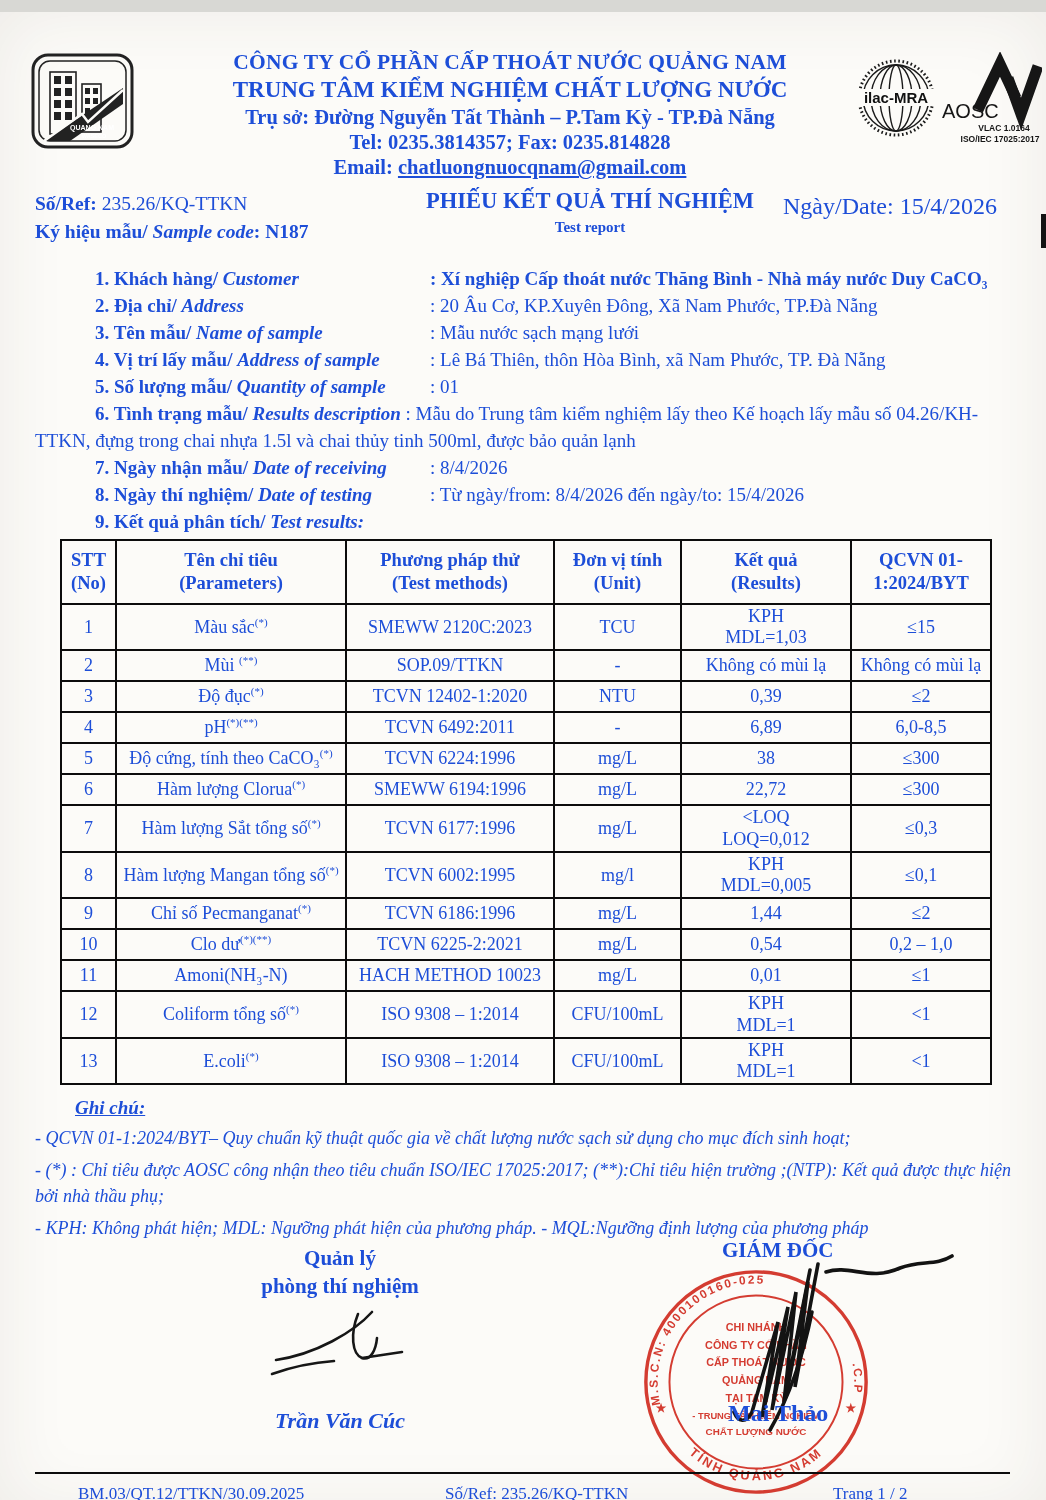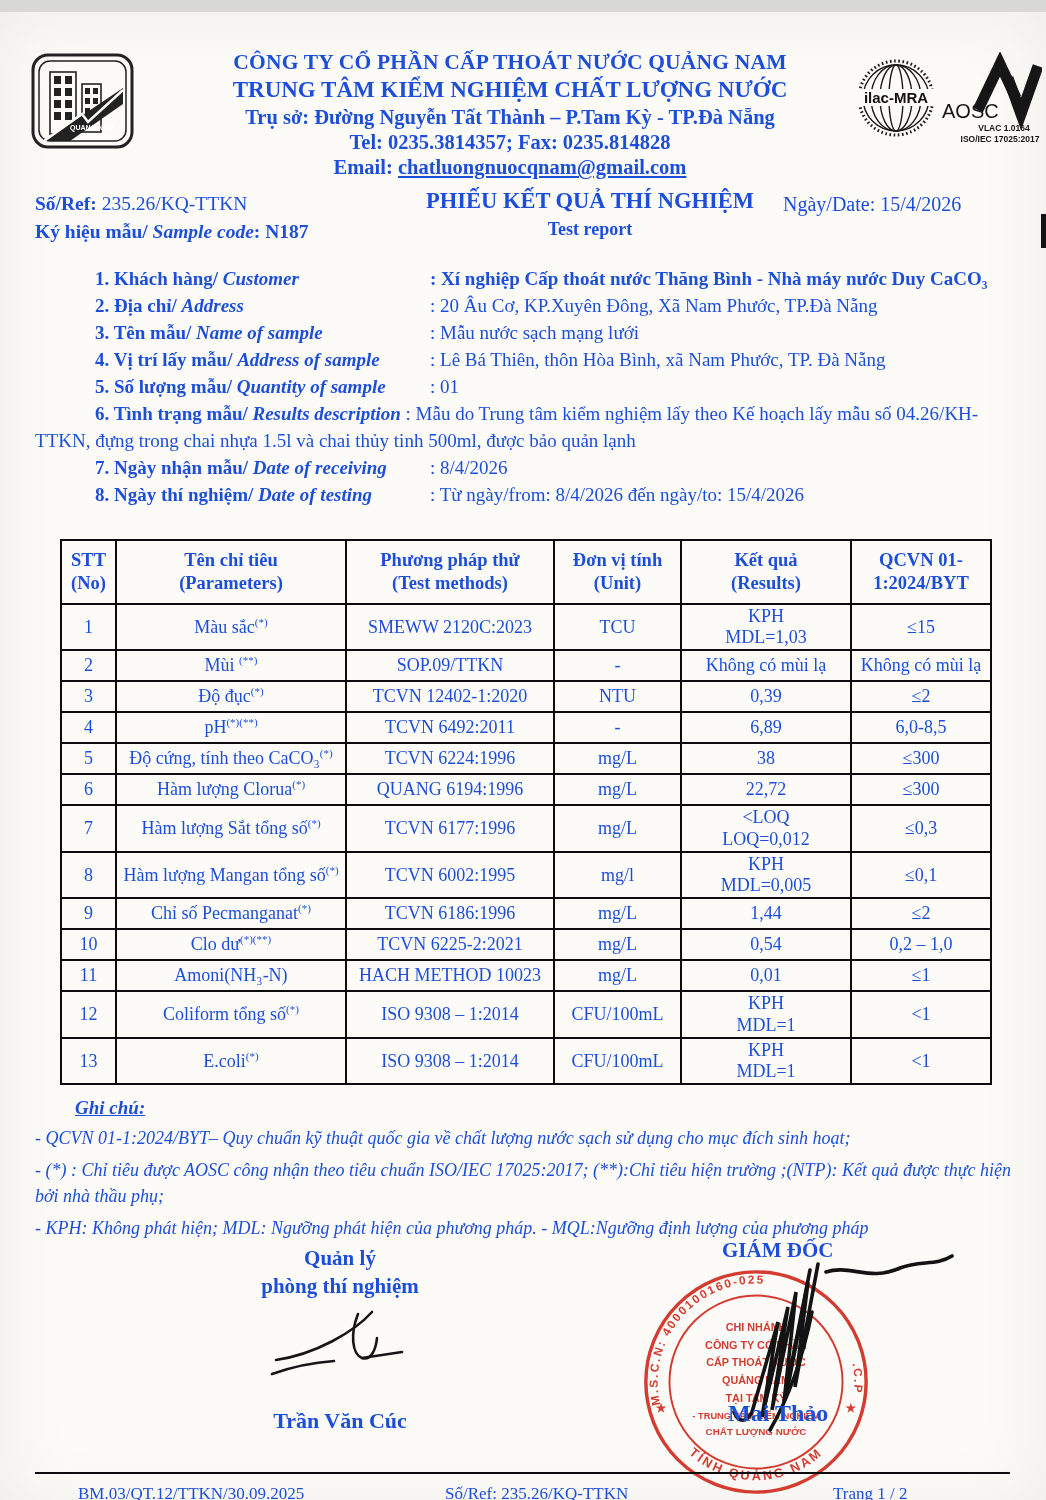--- a/index.html
+++ b/index.html
@@ -17,22 +17,22 @@
   .hdr-line4{font-size:20.5px;font-weight:bold;margin-top:2px;}
   .hdr-line5{font-size:20.5px;font-weight:bold;margin-top:2px;}
   .hdr-email{text-decoration:underline;font-weight:bold;}
   .logo-left{position:absolute;left:30px;top:40px;}
   .logos-right{position:absolute;left:858px;top:40px;display:flex;gap:8px;}
   
   .doc-left{position:absolute;left:35px;top:178px;font-size:19.5px;line-height:28px;}
   .b{font-weight:bold;} .bi{font-weight:bold;font-style:italic;}
   .doc-center{position:absolute;left:390px;top:176px;width:400px;text-align:center;}
   .doc-title-vi{font-size:22.5px;font-weight:bold;}
-  .doc-title-en{font-size:18px;font-weight:bold;margin-top:5px;}
-  .doc-right{position:absolute;left:783px;top:181px;font-size:20px;}
+  .doc-title-en{font-size:15px;font-weight:bold;margin-top:5px;}
+  .doc-right{position:absolute;left:783px;top:181px;font-size:24px;}
   
   .info{position:absolute;left:35px;right:30px;top:253px;font-size:19px;line-height:27px;}
   .info-row{display:grid;grid-template-columns:335px 1fr;margin-left:60px;}
   .info-par{margin:0;text-indent:60px;}
   .info-row9{margin-left:60px;}
   
   .results{position:absolute;left:35px;top:527px;}
   table{border-collapse:collapse;table-layout:fixed;width:930px;margin-left:25px;padding-left:44px;}
   th,td{border:2px solid #0c0c0c;text-align:center;vertical-align:middle;padding:1px 3px;overflow:hidden;}
   th{font-size:18.5px;font-weight:bold;height:60px;line-height:1.25;}
@@ -40,21 +40,21 @@
   tr.h1{height:31px;} tr.h2{height:46px;}
   td .ln{line-height:1.18;}
   sup{font-size:11px;line-height:0;}
   
   .notes{position:absolute;left:35px;right:30px;top:1085px;font-style:italic;font-size:18px;}
   .notes-head{font-weight:bold;text-decoration:underline;font-size:19px;margin-left:40px;}
   .notes p{margin:6px 0 0;line-height:26px;}
   
   .sig-left{position:absolute;left:225px;top:1232px;width:230px;text-align:center;}
   .sig-left-title{font-size:21px;font-weight:bold;line-height:28px;text-align:center;}
-  .sig-left-name{font-size:22px;font-weight:bold;margin-top:8px;}
+  .sig-left-name{font-size:22px;font-weight:bold;margin-top:8px;font-style:italic;}
   .sig-right-title{position:absolute;left:722px;top:1226px;font-size:21px;font-weight:bold;}
   .sig-right-name{position:absolute;left:728px;top:1388px;font-size:24px;font-weight:bold;}
   .stamp{position:absolute;left:638px;top:1252px;}
   .scribble-right{position:absolute;left:700px;top:1240px;}
   .scribble-left{position:absolute;left:268px;top:1290px;}
   
   .footer-line{position:absolute;left:35px;top:1460px;width:975px;height:2px;background:#0c0c0c;}
   .footer-t{position:absolute;top:1472px;font-size:17px;}
   .f1{left:78px;} .f2{left:445px;} .f3{left:833px;}
   
@@ -161,20 +161,21 @@
       </div>
       <p class="info-par"><span class="b"><span>6. </span><span class="b">Tình trạng mẫu/ </span><span class="bi">Results description</span></span><span> </span><span>: Mẫu do Trung tâm kiểm nghiệm lấy theo Kế hoạch lấy mẫu số 04.26/KH-TTKN, đựng trong chai nhựa 1.5l và chai thủy tinh 500ml, được bảo quản lạnh</span></p>
       <div class="info-row">
         <span class="b"><span>7. </span><span class="b">Ngày nhận mẫu/ </span><span class="bi">Date of receiving</span></span>
         <span>: 8/4/2026</span>
       </div>
       <div class="info-row">
         <span class="b"><span>8. </span><span class="b">Ngày thí nghiệm/ </span><span class="bi">Date of testing</span></span>
         <span>: Từ ngày/from: 8/4/2026  đến ngày/to: 15/4/2026</span>
       </div>
+      <div class="info-row9"><span class="b">9. </span><span class="b">Kết quả phân tích/ </span><span class="bi">Test results:</span></div>
     </div>
 
   <div class="results">
     <table>
       <colgroup>
         <col style="width:55px">
           <col style="width:230px">
           <col style="width:208px">
         <col style="width:127px">
           <col style="width:170px">
@@ -256,21 +257,21 @@
             <td>TCVN 6224:1996</td>
             <td>mg/L</td>
             <td>
               <div class="ln">38</div>
             </td>
             <td>≤300</td>
           </tr>
           <tr class="h1">
             <td>6</td>
             <td><span>Hàm lượng Clorua</span><sup>(*)</sup></td>
-            <td>QUANG 6194:1996</td>
+            <td>SMEWW 6194:1996</td>
             <td>mg/L</td>
             <td>
               <div class="ln">22,72</div>
             </td>
             <td>≤300</td>
           </tr>
           <tr class="h2">
             <td>7</td>
             <td><span>Hàm lượng Sắt tổng số</span><sup>(*)</sup></td>
             <td>TCVN 6177:1996</td>

